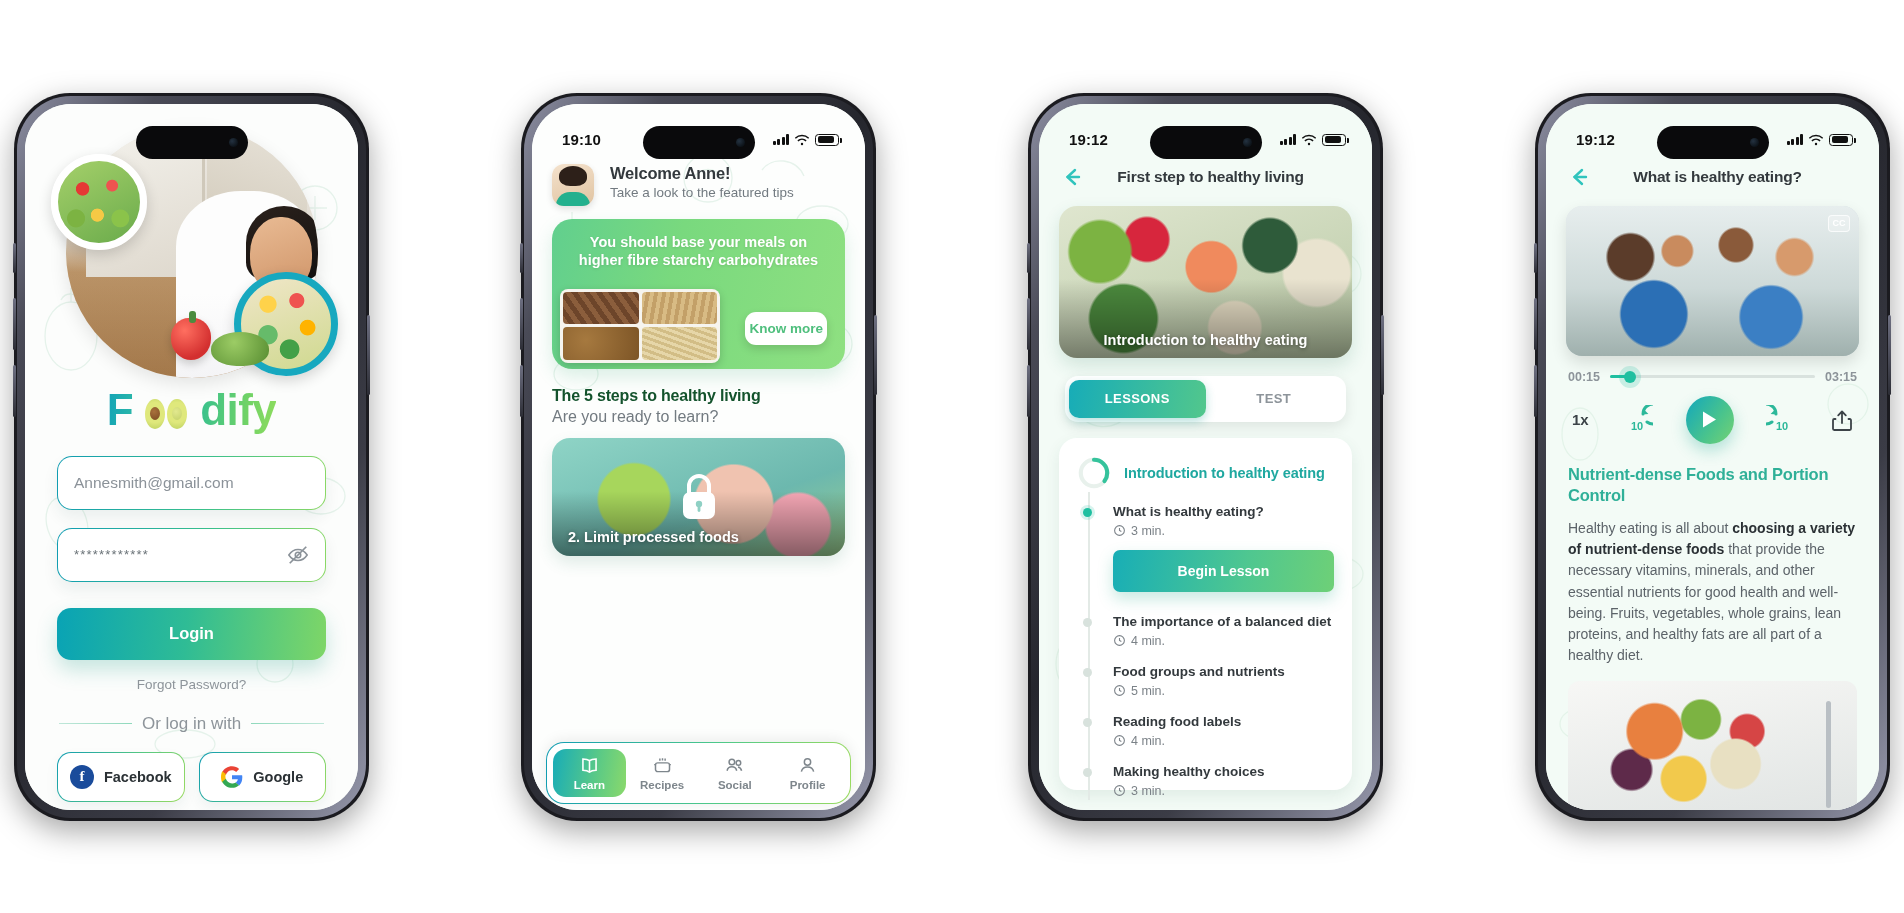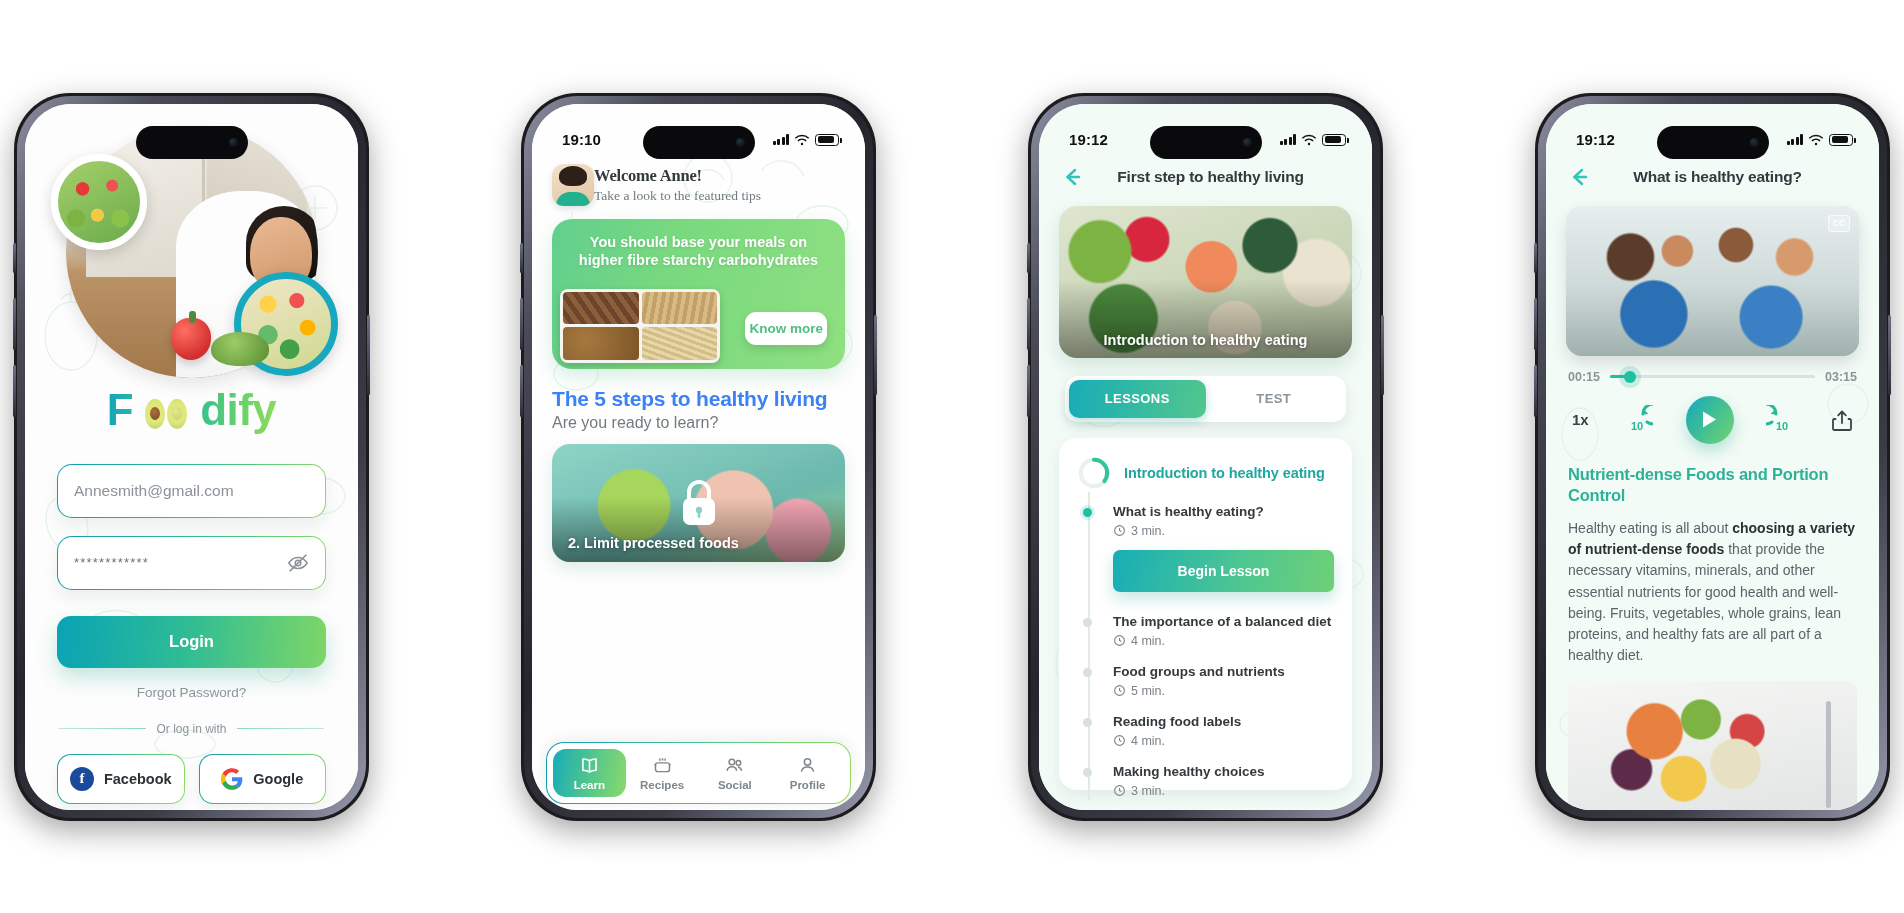--- a/index.html
+++ b/index.html
@@ -179,21 +179,21 @@
     background:radial-gradient(circle at 50% 45%, #dfe87c 0 52%, #b9cf5e 100%); }
   .avo i:nth-child(1){ left:0; }
   .avo i:nth-child(1)::after{ content:''; position:absolute; left:5px; top:8px;
     width:10px; height:13px; border-radius:50%;
     background:radial-gradient(circle at 40% 35%,#a8713c,#7b4a22); }
   .avo i:nth-child(2){ left:22px; }
   .avo i:nth-child(2)::after{ content:''; position:absolute; left:5px; top:8px;
     width:10px; height:13px; border-radius:50%;
     background:radial-gradient(circle at 40% 35%,#e2e98e,#c3d169); }
 
-  .form { padding:0 32px; margin-top:32px; position:relative; z-index:3; }
+  .form { padding:0 32px; margin-top:24px; position:relative; z-index:3; }
   .field {
     height:54px; border-radius:15px; background:#fff;
     border:1.6px solid transparent;
     background-image:linear-gradient(#fff,#fff),
       linear-gradient(100deg,#0f9cb3,#39c08c 55%,#8cd964);
     background-origin:border-box; background-clip:padding-box,border-box;
     box-shadow:0 8px 16px rgba(20,60,60,.07);
     display:flex; align-items:center; padding:0 16px;
     font-size:15.5px; color:#8b9299;
   }
@@ -203,21 +203,21 @@
   .login-btn {
     margin-top:26px; height:52px; border-radius:14px; border:0;
     width:100%; cursor:pointer;
     background:linear-gradient(95deg,#09a3b5 0%,#2fbc95 48%,#7ed667 100%);
     color:#fff; font-size:16.5px; font-weight:700;
     box-shadow:0 10px 20px rgba(40,160,140,.25);
   }
   .forgot { text-align:center; margin-top:17px; font-size:13.5px; color:#8d949a; }
   .divider {
     display:flex; align-items:center; gap:10px; margin:22px 2px 0;
-    font-size:12px; color:#8d949a;
+    font-size:17px; color:#8d949a;
   }
   .divider .ln { flex:1; height:1.4px; }
   .divider .ln.l { background:linear-gradient(90deg,#bfe7d9,#8fd9bc); }
   .divider .ln.r { background:linear-gradient(90deg,#8fd9bc,#bfe7d9); }
   .socials { display:flex; gap:14px; margin-top:18px; }
   .soc {
     flex:1; height:50px; border-radius:14px; cursor:pointer;
     display:flex; align-items:center; justify-content:center; gap:10px;
     font-size:14.5px; font-weight:600; color:#2b3135;
     border:1.6px solid transparent;
@@ -228,21 +228,21 @@
   }
   .fb-ic { width:24px; height:24px; border-radius:50%; background:#1a4b9b;
     color:#fff; font-weight:700; font-size:15px;
     display:flex; align-items:center; justify-content:center;
     font-family:"Liberation Serif", serif; }
 
   
   .p2 { position:absolute; inset:0; z-index:2; background:#fdfefd;
         display:flex; flex-direction:column; }
   .p2-scroll { position:absolute; inset:54px 0 0 0; overflow:hidden; z-index:3; }
-  .welcome { display:flex; align-items:center; gap:0; padding:6px 20px 0;font-family:Liberation Serif, serif; }
+  .welcome { display:flex; align-items:flex-start; gap:16px; padding:6px 20px 0; }
   .avatar {
     width:42px; height:42px; border-radius:12px; flex:0 0 auto; overflow:hidden;
     background:linear-gradient(160deg,#f4e2cd,#e0c3a0);
     position:relative; box-shadow:0 3px 7px rgba(0,0,0,.12);
   }
   .avatar::before{ content:''; position:absolute; left:7px; top:2px; width:28px; height:20px;
     border-radius:50% 50% 40% 40%; background:#2d2019; }
   .avatar::after{ content:''; position:absolute; left:4px; bottom:0; width:34px; height:14px;
     border-radius:14px 14px 0 0; background:#23b08e; }
   .w-t1 { font-size:16.5px; font-weight:700; color:#33393d; letter-spacing:-.2px; }
@@ -270,21 +270,21 @@
   .tray i:nth-child(3){ background:radial-gradient(circle at 30% 40%,#a6793f,#7d5526); }
   .tray i:nth-child(4){ background:repeating-linear-gradient(20deg,#e6d6a8,#e6d6a8 3px,#d2bd86 3px,#d2bd86 6px); }
   .know-more {
     position:absolute; right:18px; bottom:24px; z-index:4; cursor:pointer;
     background:#fff; color:#4fbf7d; border:0; border-radius:11px;
     padding:9px 4px; font-size:13.5px; font-weight:700;
     box-shadow:0 4px 10px rgba(0,0,0,.14);
   }
 
   .sec-h { padding:18px 20px 0; }
-  .sec-t1 { font-size:21px; font-weight:700; color:#3b82f6; letter-spacing:-.2px; }
+  .sec-t1 { font-size:16px; font-weight:700; color:#14532d; letter-spacing:-.2px; }
   .sec-t2 { font-size:16px; color:#727a80; margin-top:3px; }
 
   .step-card {
     margin:12px 20px 0; height:118px; border-radius:18px; position:relative;
     overflow:hidden; box-shadow:0 7px 16px rgba(40,120,90,.14);
   }
   .step-card .img { position:absolute; inset:0; }
   .img-foods {
     background:
       radial-gradient(circle at 14% 30%, #7cb342 0 11%, transparent 12%),

